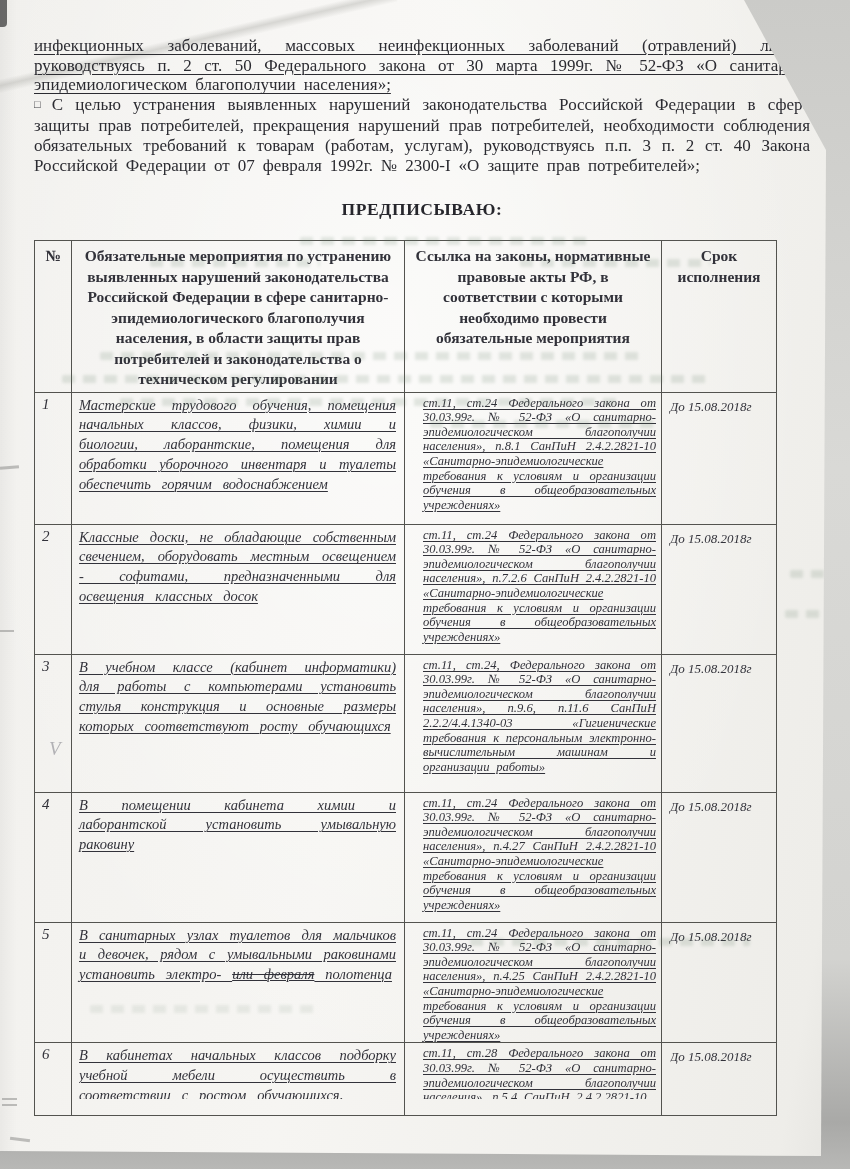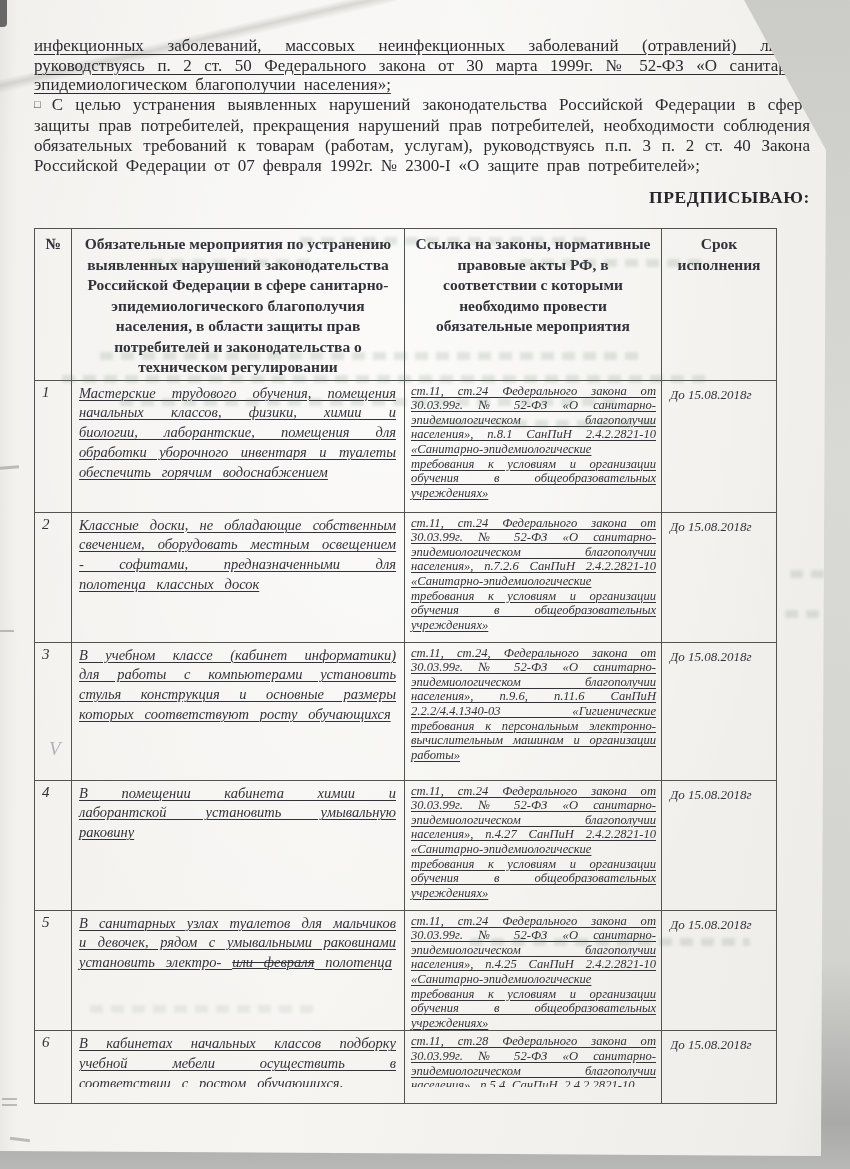--- a/index.html
+++ b/index.html
@@ -32,21 +32,21 @@
     position:absolute;left:34px;top:36px;width:776px;
     color:#2b2b31;
   }
   .intro{
     margin:0;font-size:17px;line-height:19.6px;text-align:justify;
     word-spacing:.22em;
   }
   .bullet{font-size:11px;position:relative;top:-2px;margin-right:7px;color:#3a3a40;}
   .u-full{text-decoration:underline;text-decoration-thickness:1px;text-underline-offset:3px;}
   .predpis{
-    margin:12px 0 0 0;text-align:right;font-weight:700;font-size:17.5px;
+    margin:24px 0 0 0;text-align:center;font-weight:700;font-size:17.5px;
     letter-spacing:.6px;color:#26262c;
   }
   table.presc{
     border-collapse:collapse;table-layout:fixed;width:742px;margin-top:20px;
     color:#32323a;
   }
   table.presc th,table.presc td{
     border:1px solid #53534f;vertical-align:top;overflow:hidden;
   }
   col.c1{width:37px}col.c2{width:333px}col.c3{width:257px}col.c4{width:115px}
@@ -54,21 +54,21 @@
   tr.hdr{height:140px;}
   tr.r1{height:132px}tr.r2{height:130px}tr.r3{height:138px}
   tr.r4{height:130px}tr.r5{height:117px}tr.r6{height:57px}
   td.c-num{font-style:italic;font-size:15px;padding:3px 2px 0 7px;}
   td.c-measure{
     font-style:italic;font-size:14.5px;line-height:19.8px;
     text-align:justify;word-spacing:.5em;padding:3px 8px 16px 7px;margin-top:28px;
   }
   td.c-ref{
     font-style:italic;font-size:12.6px;line-height:14.6px;
-    text-align:justify;word-spacing:.28em;padding:3px 5px 0 6px;
+    text-align:justify;word-spacing:.28em;padding:3px 5px 0 18px;
   }
   td.c-term{font-style:italic;font-size:13px;line-height:21px;padding:3px 4px 0 8px;}
   .u{text-decoration:underline;text-decoration-thickness:1px;text-underline-offset:2px;}
   .struck{text-decoration:underline line-through;text-decoration-thickness:1px;}
   tr.r6 .cw{display:block;height:53px;overflow:hidden;}
   
   .ghost{
     position:absolute;height:8px;border-radius:2px;opacity:.16;
     background:repeating-linear-gradient(90deg,#5f7a63 0 13px,transparent 13px 21px);
     filter:blur(1.6px);pointer-events:none;
@@ -109,21 +109,21 @@
           <th>Срок исполнения</th>
         </tr>
         <tr class="r1">
           <td class="c-num">1</td>
           <td class="c-measure"><span class="u">Мастерские трудового обучения, помещения начальных классов, физики, химии и биологии, лаборантские, помещения для обработки уборочного инвентаря и туалеты обеспечить горячим водоснабжением</span></td>
           <td class="c-ref"><span class="u">ст.11, ст.24 Федерального закона от 30.03.99г. № 52-ФЗ «О санитарно-эпидемиологическом благополучии населения», п.8.1 СанПиН 2.4.2.2821-10 «Санитарно-эпидемиологические требования к условиям и организации обучения в общеобразовательных учреждениях»</span></td>
           <td class="c-term">До 15.08.2018г</td>
         </tr>
         <tr class="r2">
           <td class="c-num">2</td>
-          <td class="c-measure"><span class="u">Классные доски, не обладающие собственным свечением, оборудовать местным освещением - софитами, предназначенными для полотенца классных досок</span></td>
+          <td class="c-measure"><span class="u">Классные доски, не обладающие собственным свечением, оборудовать местным освещением - софитами, предназначенными для освещения классных досок</span></td>
           <td class="c-ref"><span class="u">ст.11, ст.24 Федерального закона от 30.03.99г. № 52-ФЗ «О санитарно-эпидемиологическом благополучии населения», п.7.2.6 СанПиН 2.4.2.2821-10 «Санитарно-эпидемиологические требования к условиям и организации обучения в общеобразовательных учреждениях»</span></td>
           <td class="c-term">До 15.08.2018г</td>
         </tr>
         <tr class="r3">
           <td class="c-num">3</td>
           <td class="c-measure"><span class="u">В учебном классе (кабинет информатики) для работы с компьютерами установить стулья конструкция и основные размеры которых соответствуют росту обучающихся</span></td>
           <td class="c-ref"><span class="u">ст.11, ст.24, Федерального закона от 30.03.99г. № 52-ФЗ «О санитарно-эпидемиологическом благополучии населения», п.9.6, п.11.6 СанПиН 2.2.2/4.4.1340-03 «Гигиенические требования к персональным электронно-вычислительным машинам и организации работы»</span></td>
           <td class="c-term">До 15.08.2018г</td>
         </tr>
         <tr class="r4">

